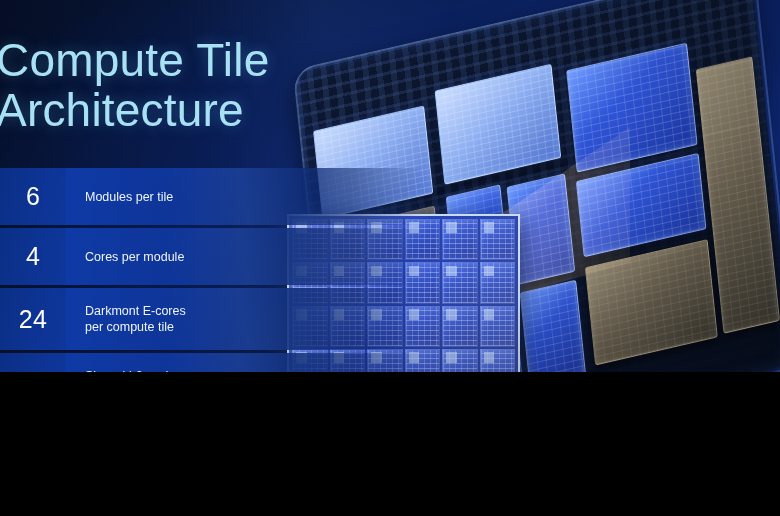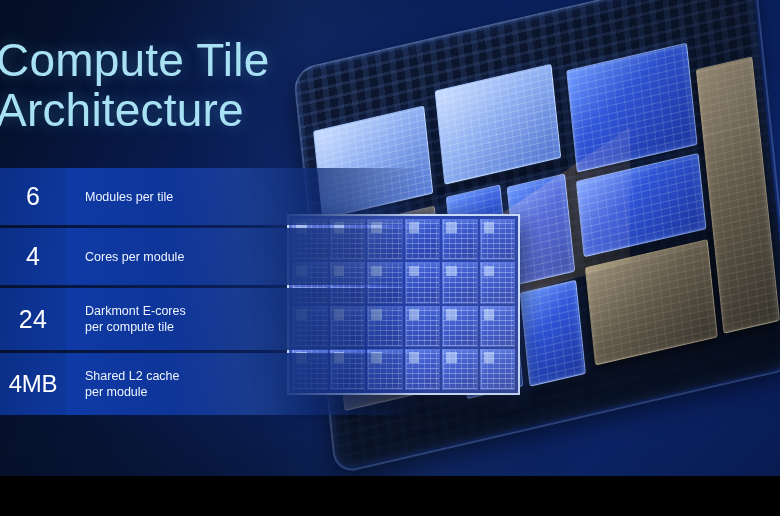--- a/index.html
+++ b/index.html
@@ -1,21 +1,21 @@
 <!DOCTYPE html>
 <html><head>
 <meta charset="utf-8">
 <title>Compute Tile Architecture</title>
 <style>
   html,body{margin:0;padding:0;background:#000;}
   body{font-family:"Liberation Sans","DejaVu Sans",sans-serif;}
 
   #slide{
     position:relative;
-    width:780px;height:476px;
+    width:780px;height:372px;
     overflow:hidden;
     background:#061027;
   }
 
   
   .bg-base{
     position:absolute;inset:0;
     background:
       radial-gradient(120% 95% at 78% 46%, rgba(22,60,170,.85) 0%, rgba(12,36,112,.55) 38%, rgba(6,18,60,0) 72%),
       linear-gradient(102deg,#050e25 0%,#07163a 26%,#0a1f53 54%,#0d2a74 78%,#0a2265 100%);

